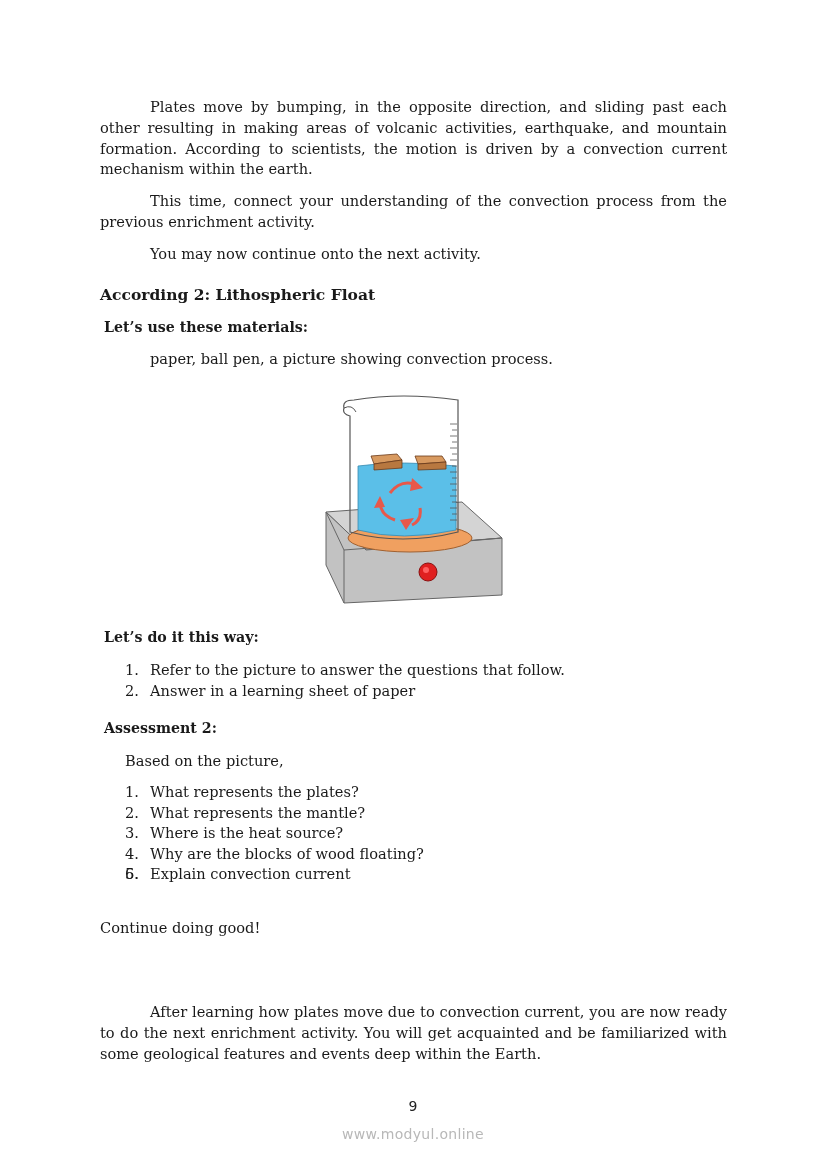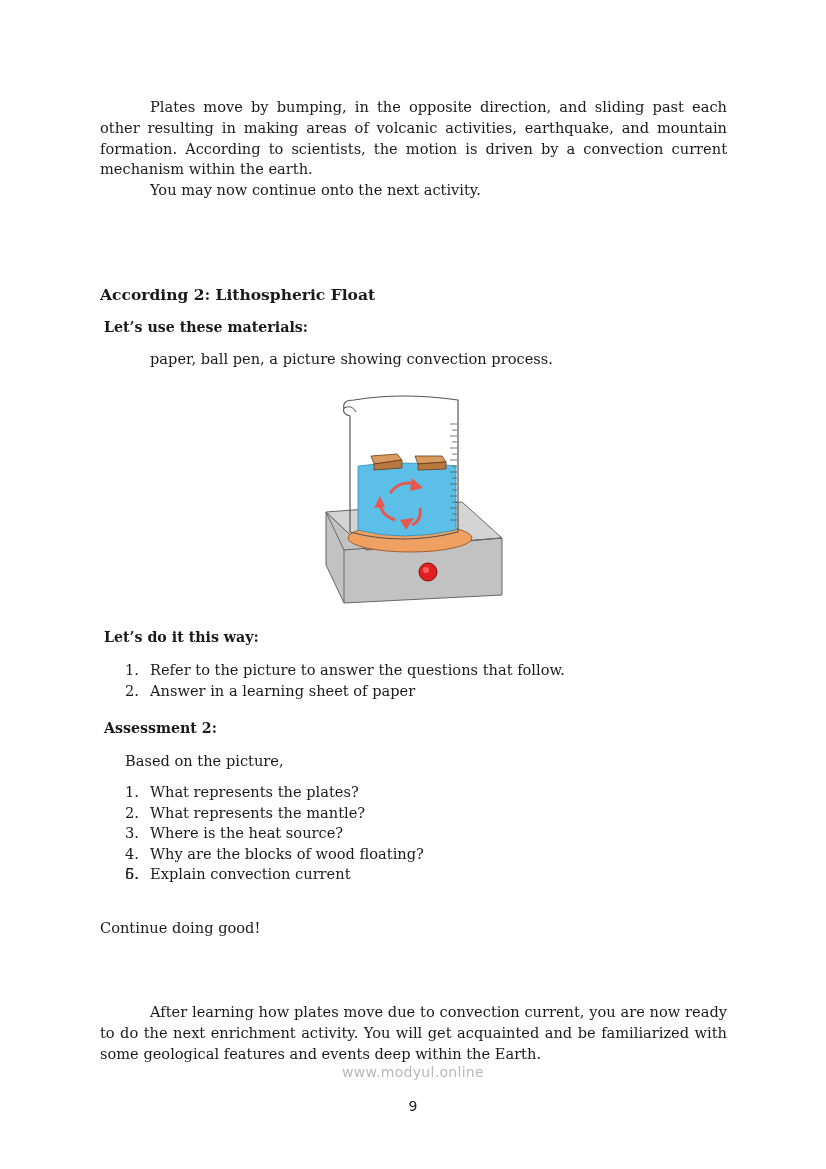--- a/index.html
+++ b/index.html
@@ -10,30 +10,31 @@
   .just { text-align: justify; }
   .indent { text-indent: 50px; }
   .h-activity { position: absolute; left: 100px; top: 285px; font-weight: bold; font-size: 15.5px; }
   .h-sub { font-weight: bold; font-size: 14.2px; position: absolute; left: 104px; }
   .abs { position: absolute; }
   ol { margin: 0; padding: 0; list-style: none; }
   ol li { font-size: 14.6px; line-height: 20.6px; position: relative; padding-left: 25px; }
   ol li .num { position: absolute; left: 0; }
   .footer-num { position: absolute; left: 0; width: 826px; top: 1098px; text-align: center;
                 font-family: "DejaVu Sans", sans-serif; font-size: 14px; color: #222; }
-  .footer-url { position: absolute; left: 0; width: 826px; top: 1064px; text-align: center;
+  .footer-url { position: absolute; left: 0; width: 826px; top: 1126px; text-align: center;
                 font-family: "DejaVu Sans", sans-serif; font-size: 14px; color: #b8b8b8; letter-spacing: 0.3px; }
   .figure { position: absolute; left: 322px; top: 390px; width: 186px; height: 218px; }
 </style>
 </head>
 <body>
 
 <div class="page">
   <p class="just indent">Plates move by bumping, in the opposite direction, and sliding past each other resulting in making areas of volcanic activities, earthquake, and mountain formation. According to scientists, the motion is driven by a convection current mechanism within the earth.</p>
-  <p class="indent" style="">You may now continue onto the next activity.</p>
+  <p class="just indent" style="margin-top:11px">This time, connect your understanding of the convection process from the previous enrichment activity.</p>
+  <p class="indent" style="margin-top:11px">You may now continue onto the next activity.</p>
 </div>
 
 <div class="h-activity">According 2: Lithospheric Float</div>
 
 <div class="h-sub" style="top:319px">Let’s use these materials:</div>
 <p class="abs" style="left:150px; top:349px">paper, ball pen, a picture showing convection process.</p>
 
 <div class="figure">
   <svg width="186" height="218" viewBox="0 0 186 218">
 

